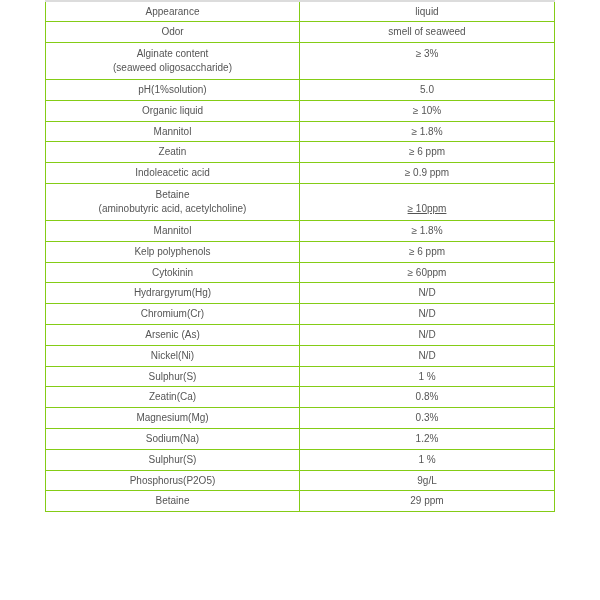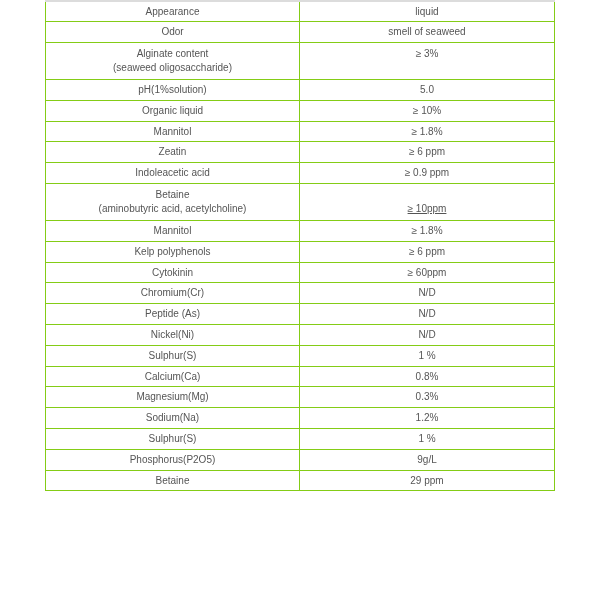--- a/index.html
+++ b/index.html
@@ -113,37 +113,41 @@
     </tr>
     <tr>
       <td class="col-name">Kelp polyphenols</td>
       <td class="col-value">≥ 6 ppm</td>
     </tr>
     <tr>
       <td class="col-name">Cytokinin</td>
       <td class="col-value">≥ 60ppm</td>
     </tr>
     <tr>
+      <td class="col-name">Hydrargyrum(Hg)</td>
+      <td class="col-value">N/D</td>
+    </tr>
+    <tr>
       <td class="col-name">Chromium(Cr)</td>
       <td class="col-value">N/D</td>
     </tr>
     <tr>
-      <td class="col-name">Peptide (As)</td>
+      <td class="col-name">Arsenic (As)</td>
       <td class="col-value">N/D</td>
     </tr>
     <tr>
       <td class="col-name">Nickel(Ni)</td>
       <td class="col-value">N/D</td>
     </tr>
     <tr>
       <td class="col-name">Sulphur(S)</td>
       <td class="col-value">1 %</td>
     </tr>
     <tr>
-      <td class="col-name">Calcium(Ca)</td>
+      <td class="col-name">Zeatin(Ca)</td>
       <td class="col-value">0.8%</td>
     </tr>
     <tr>
       <td class="col-name">Magnesium(Mg)</td>
       <td class="col-value">0.3%</td>
     </tr>
     <tr>
       <td class="col-name">Sodium(Na)</td>
       <td class="col-value">1.2%</td>
     </tr>

